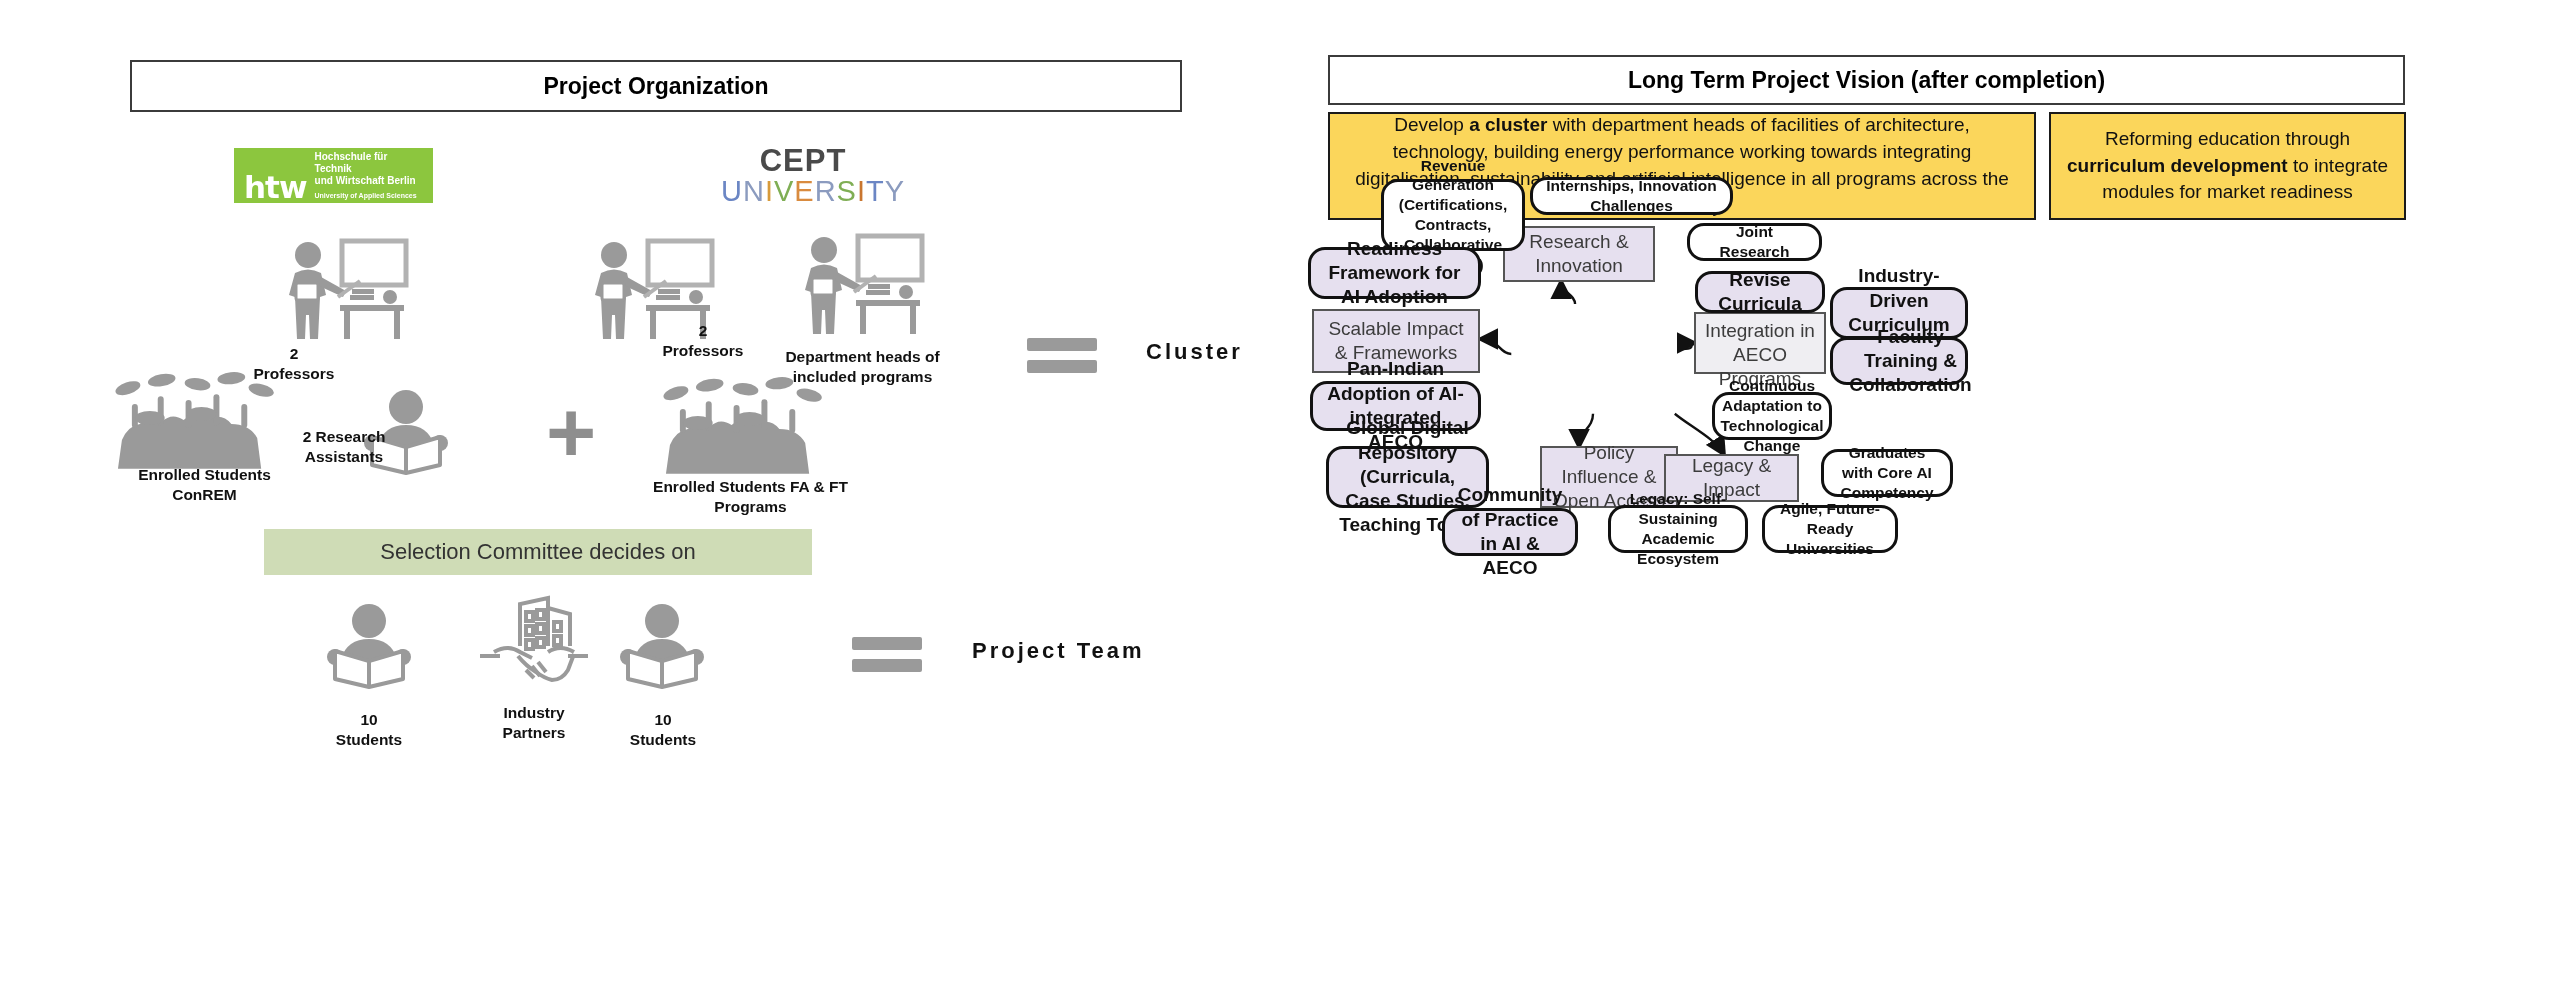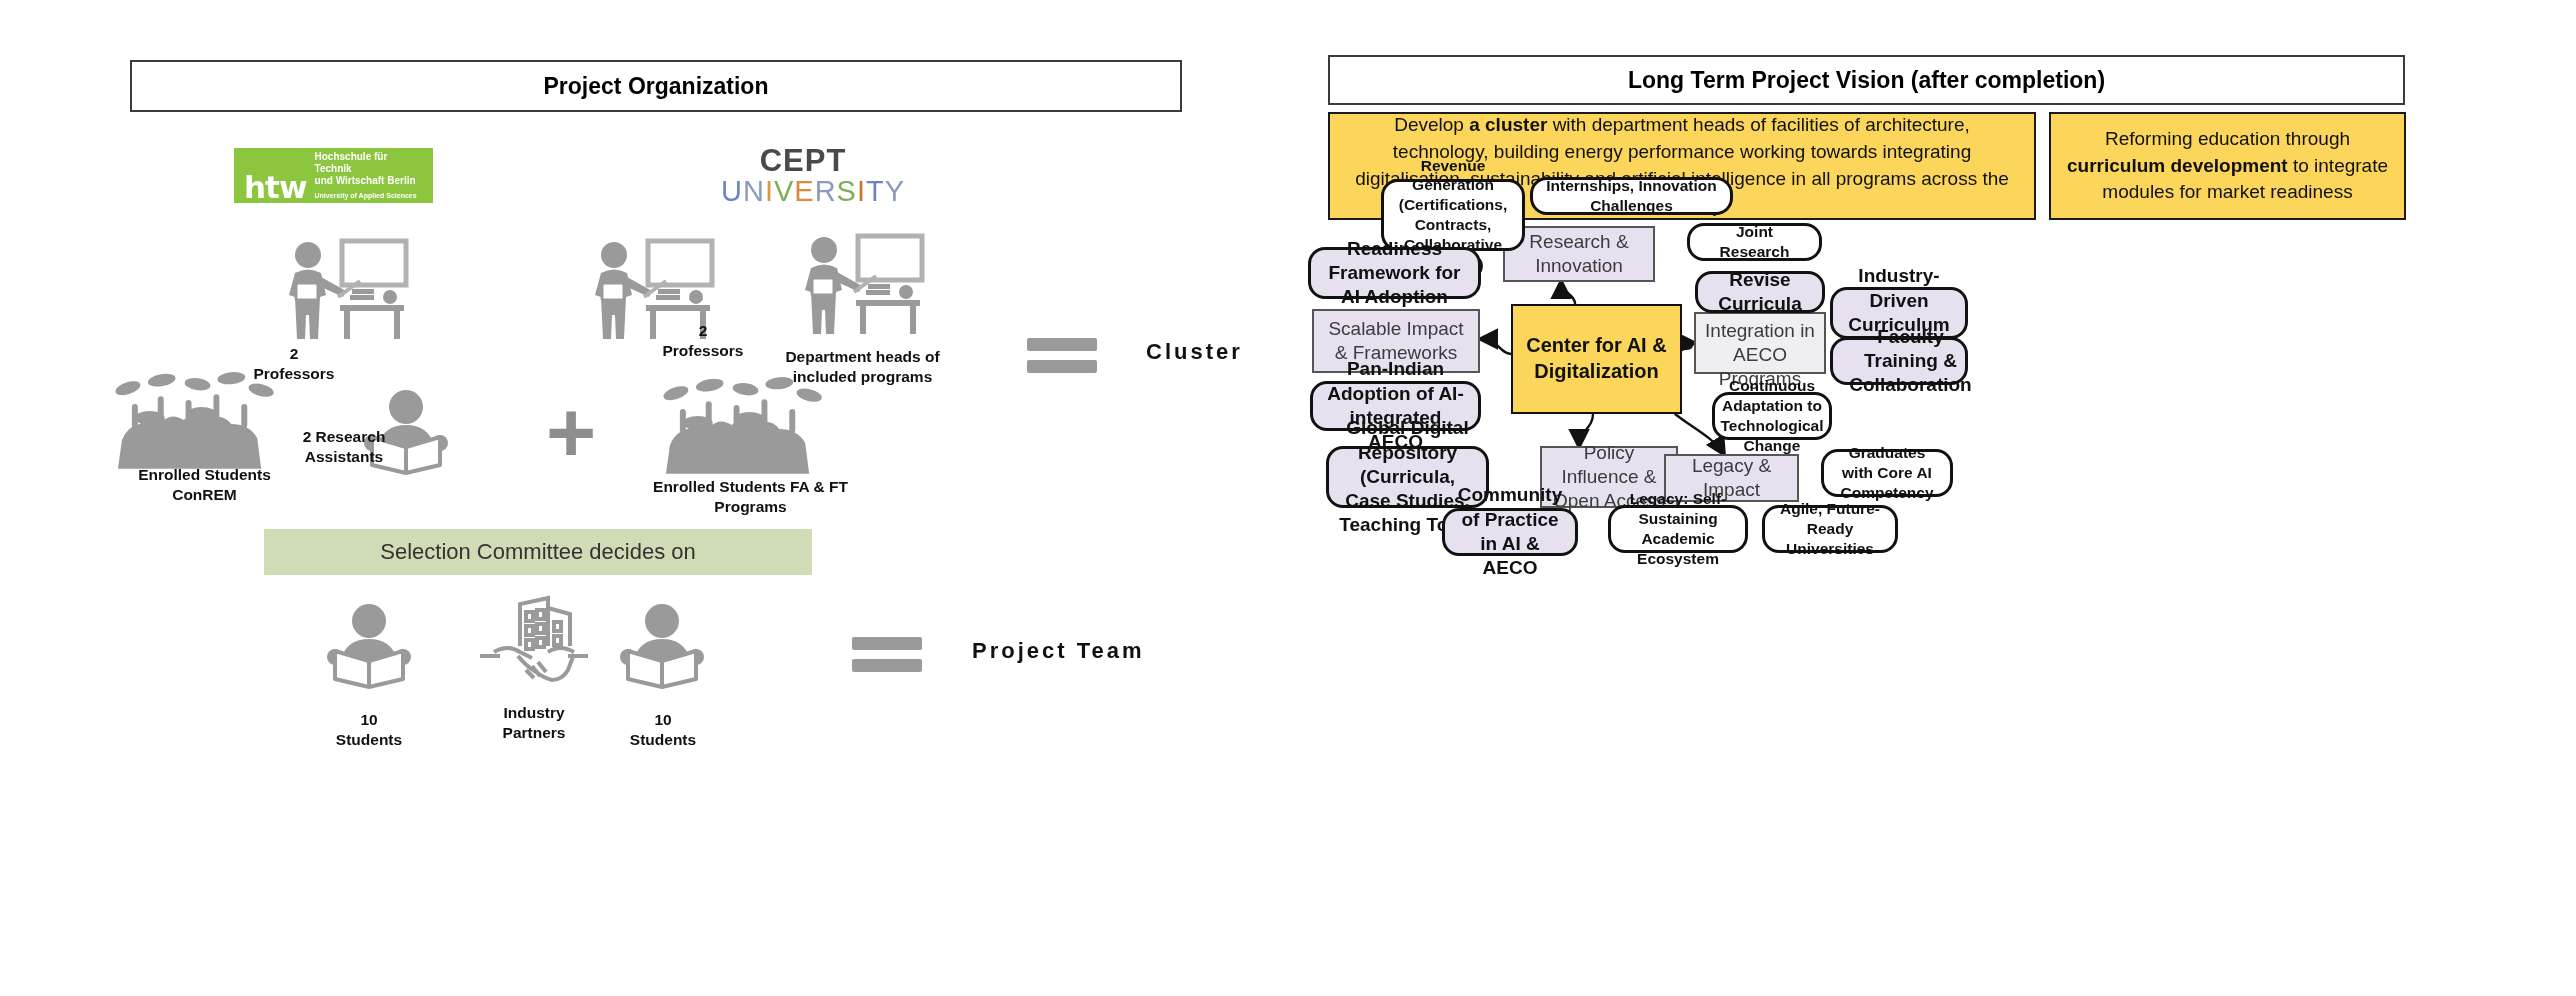--- a/index.html
+++ b/index.html
@@ -301,23 +301,20 @@
         </marker>
       </defs>
       <g fill="none" stroke="#111" stroke-width="2.4" marker-end="url(#ah)">
         <path d="M300 305 C300 295 286 293 286 283"></path>
         <path d="M236 355 C224 355 224 340 206 340"></path>
         <path d="M408 350 C424 350 412 344 419 344"></path>
         <path d="M318 415 C318 430 304 432 304 447"></path>
         <path d="M400 415 C416 428 440 440 449 455"></path>
       </g>
     </svg>
-  <div class="node n-center" style="left: 235px; top: 304px; width: 171px; height: 110px;">
-        <span>Center for AI &amp; Digitalization</span>
-      </div>
       <div class="node n-lav-rect" style="left: 227px; top: 226px; width: 152px; height: 56px;">
         <span>Research &amp; Innovation</span>
       </div>
       <div class="node n-gray-rect" style="left: 418px; top: 312px; width: 132px; height: 62px;">
         <span>AI Integration in AECO Programs</span>
       </div>
       <div class="node n-lav-rect" style="left: 221px; top: 446px; width: 138px; height: 62px; margin-left: 43px;">
         <span>Policy Influence &amp; Open Access</span>
       </div>
       <div class="node n-lav-rect" style="left: 388px; top: 454px; width: 135px; height: 48px;">

